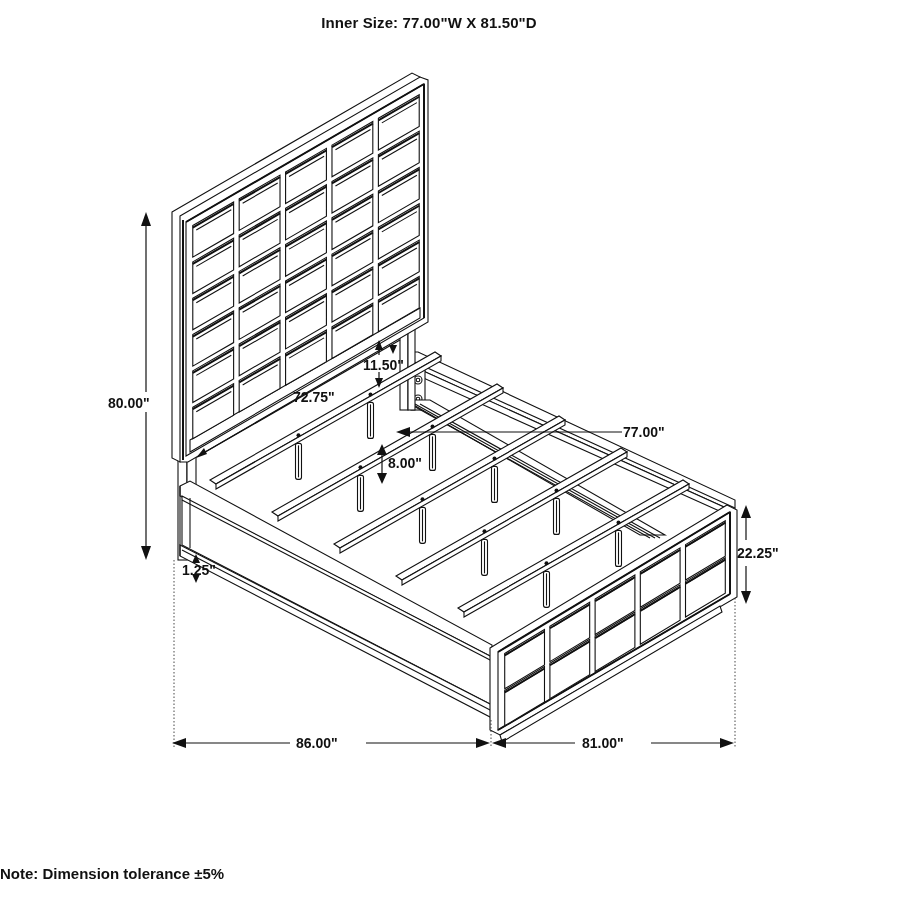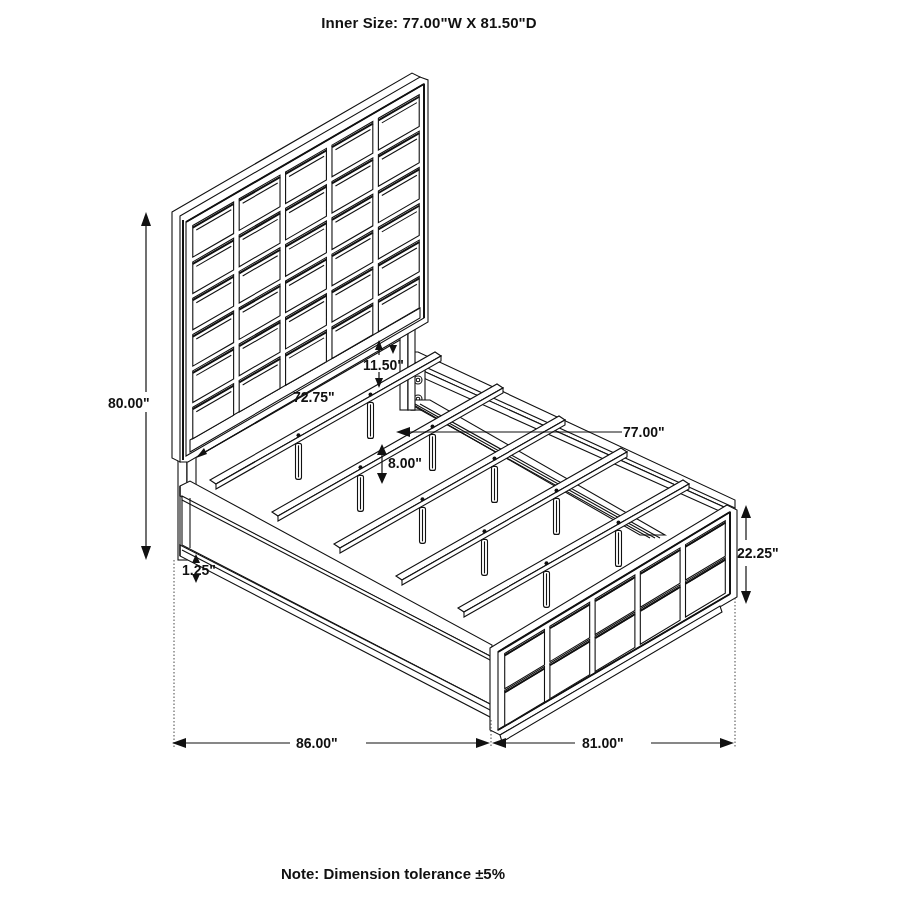--- a/index.html
+++ b/index.html
@@ -1,20 +1,20 @@
 <!DOCTYPE html>
 <html><head>
 <meta charset="utf-8">
 <style>
   html, body { margin: 0; padding: 0; background: #ffffff; }
   body { width: 900px; height: 900px; position: relative; overflow: hidden;
          font-family: "Liberation Sans", sans-serif; color: #111; }
   .title { position: absolute; top: 14px; left: 0; width: 858px; text-align: center;
            font-weight: bold; font-size: 15px; letter-spacing: 0.1px; }
-  .note { position: absolute; top: 865px; left: 0; width: 786px; text-align: center;
+  .note { position: absolute; top: 865px; left: 0; width: 786px; text-align: left;
           font-weight: bold; font-size: 15px; }
   svg.drawing { position: absolute; left: 0; top: 0; width: 900px; height: 900px; }
   .dim-label { position: absolute; font-weight: bold; font-size: 14px; background: transparent;
                white-space: nowrap; line-height: 1; }
   .ln { stroke: #111; fill: none; stroke-width: 1.1; }
   .ln2 { stroke: #111; fill: none; stroke-width: 2; }
   .fillw { fill: #fff; stroke: #111; stroke-width: 1.1; }
   .dash { stroke: #333; stroke-width: 0.9; stroke-dasharray: 1.5 2; fill: none; }
   .dimline { stroke: #111; stroke-width: 1.2; fill: none; }
   .arrow { fill: #111; stroke: none; }

